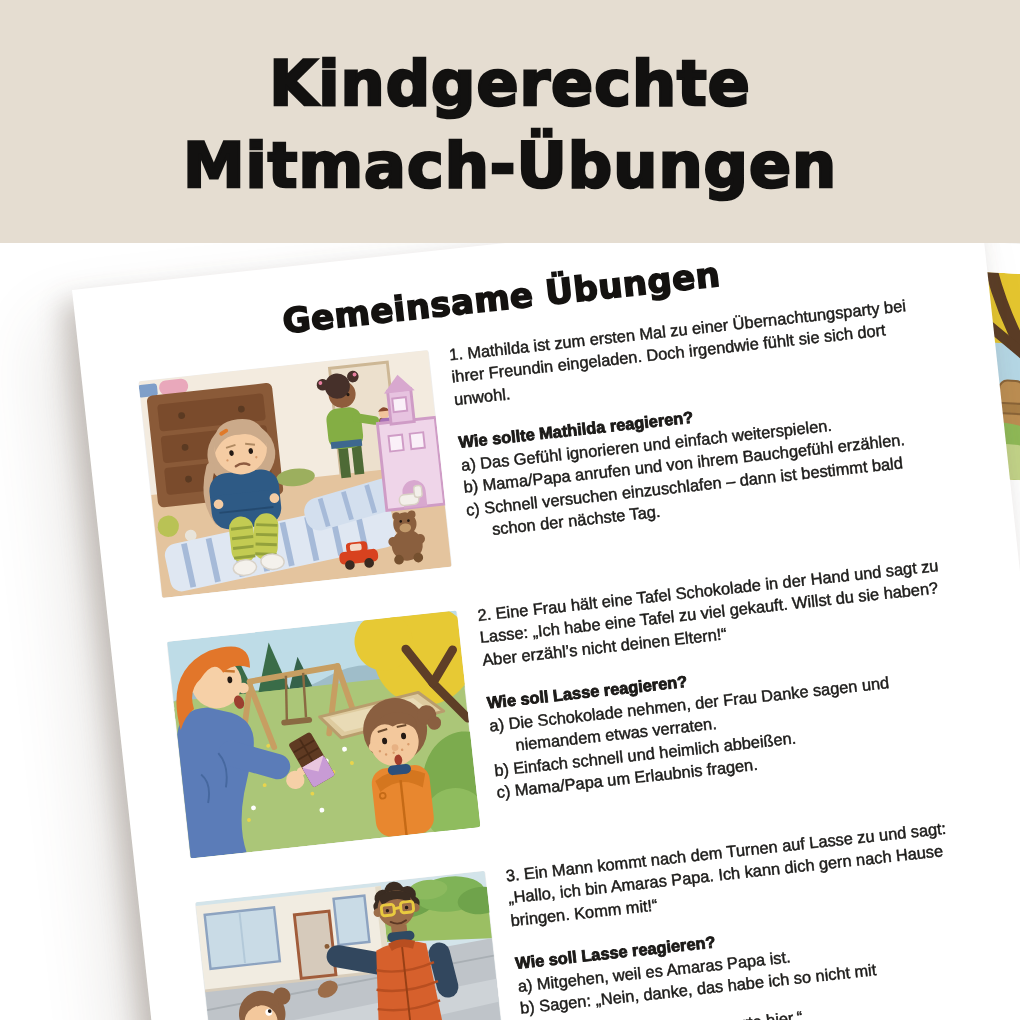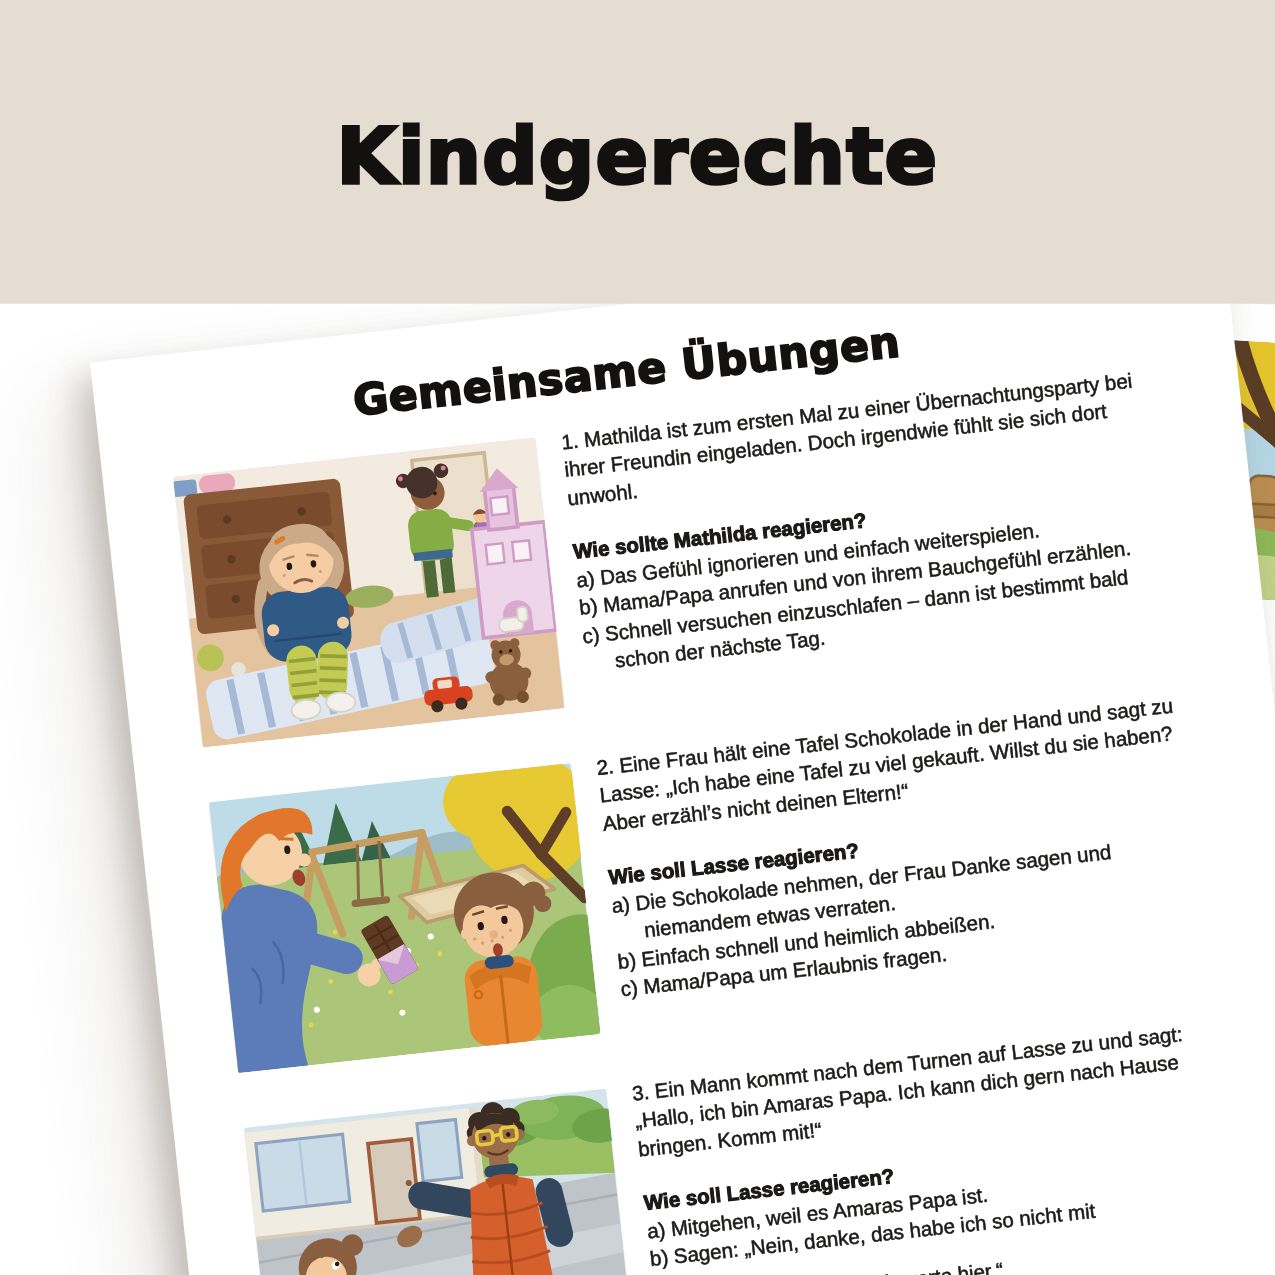--- a/index.html
+++ b/index.html
@@ -64,20 +64,21 @@
   .side-option{margin:0;}
   .side-option.gap{margin-top:24px;}
 </style>
 </head>
 <body>
 
 <div class="stage">
 
   <div class="header">
     <div class="title-line">Kindgerechte</div>
+    <div class="title-line">Mitmach-Übungen</div>
   </div>
 
   <div class="page-side">
     <div class="side-illustration">
       <svg viewBox="0 0 170 200">
         <rect width="170" height="200" fill="#e4c52f"></rect>
         <rect x="10" y="68" width="160" height="58" fill="#b5d7e5"></rect>
         <ellipse cx="152" cy="92" rx="44" ry="50" fill="#7b4030"></ellipse>
         <ellipse cx="160" cy="86" rx="28" ry="36" fill="#8d4c38"></ellipse>
         <path d="M28,-4 Q42,40 66,78" stroke="#5b3d26" stroke-width="12" fill="none" stroke-linecap="round"></path>

